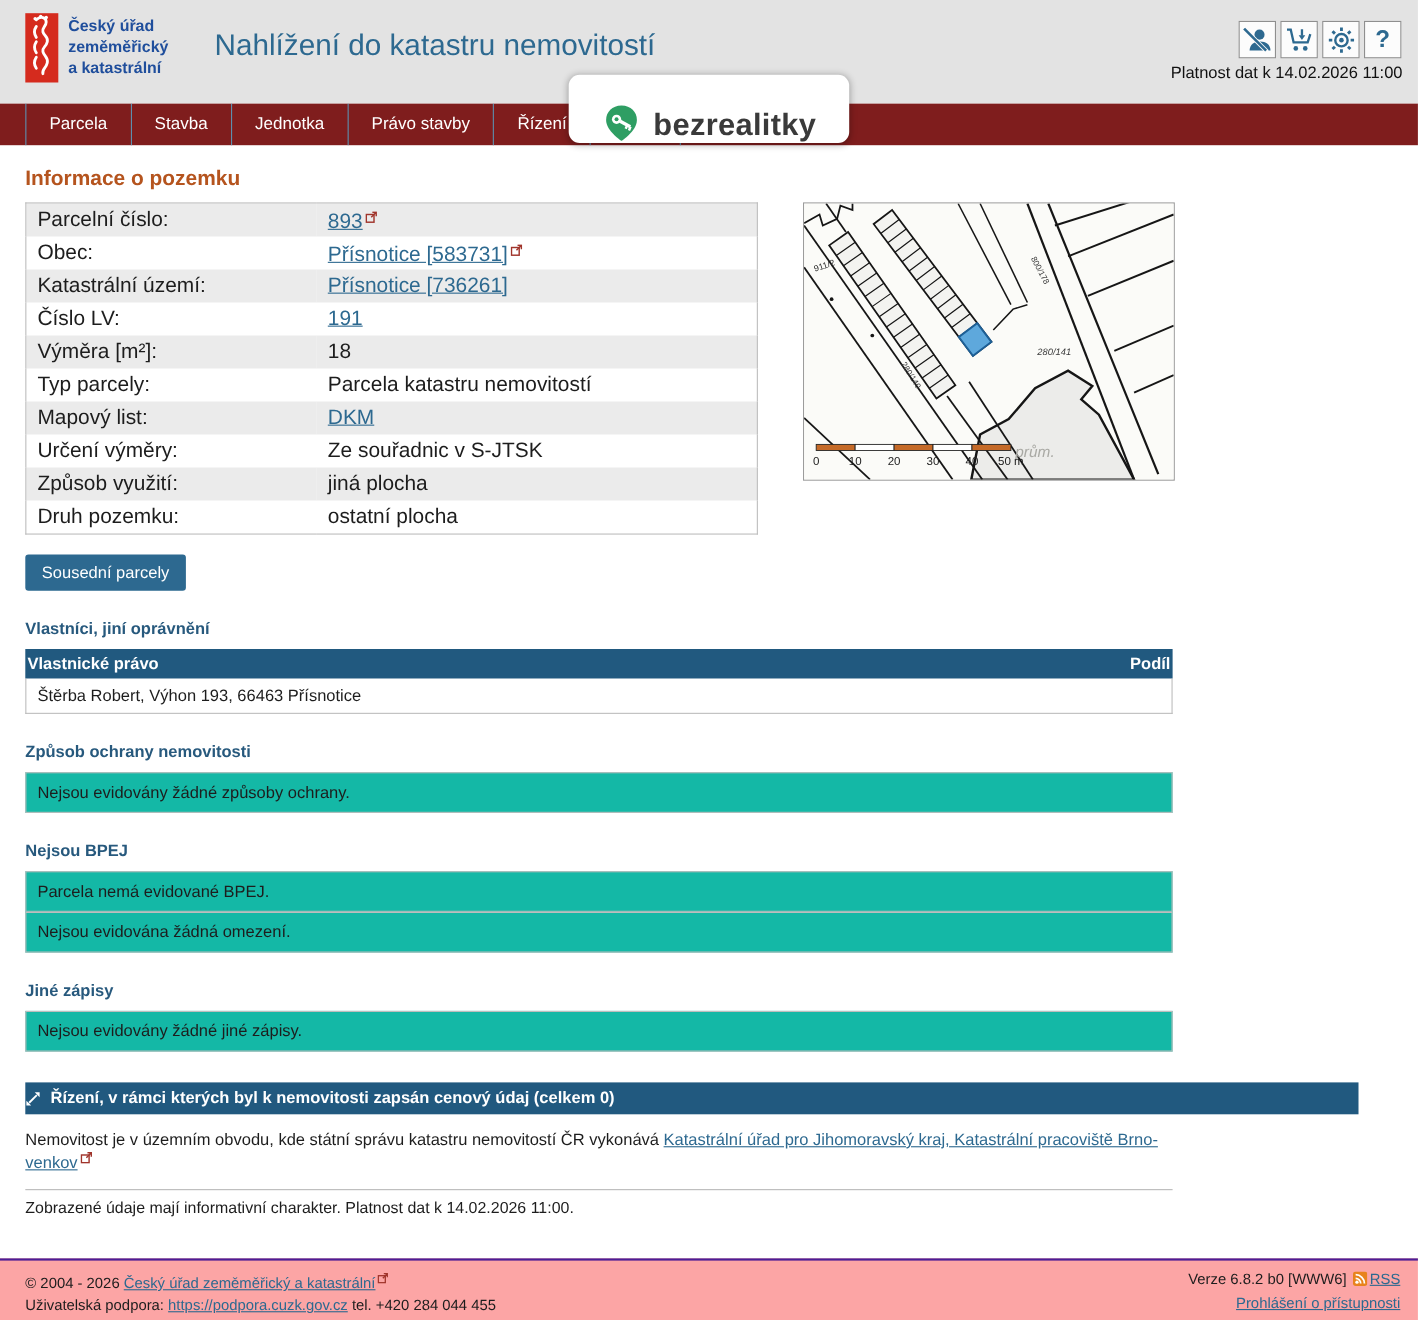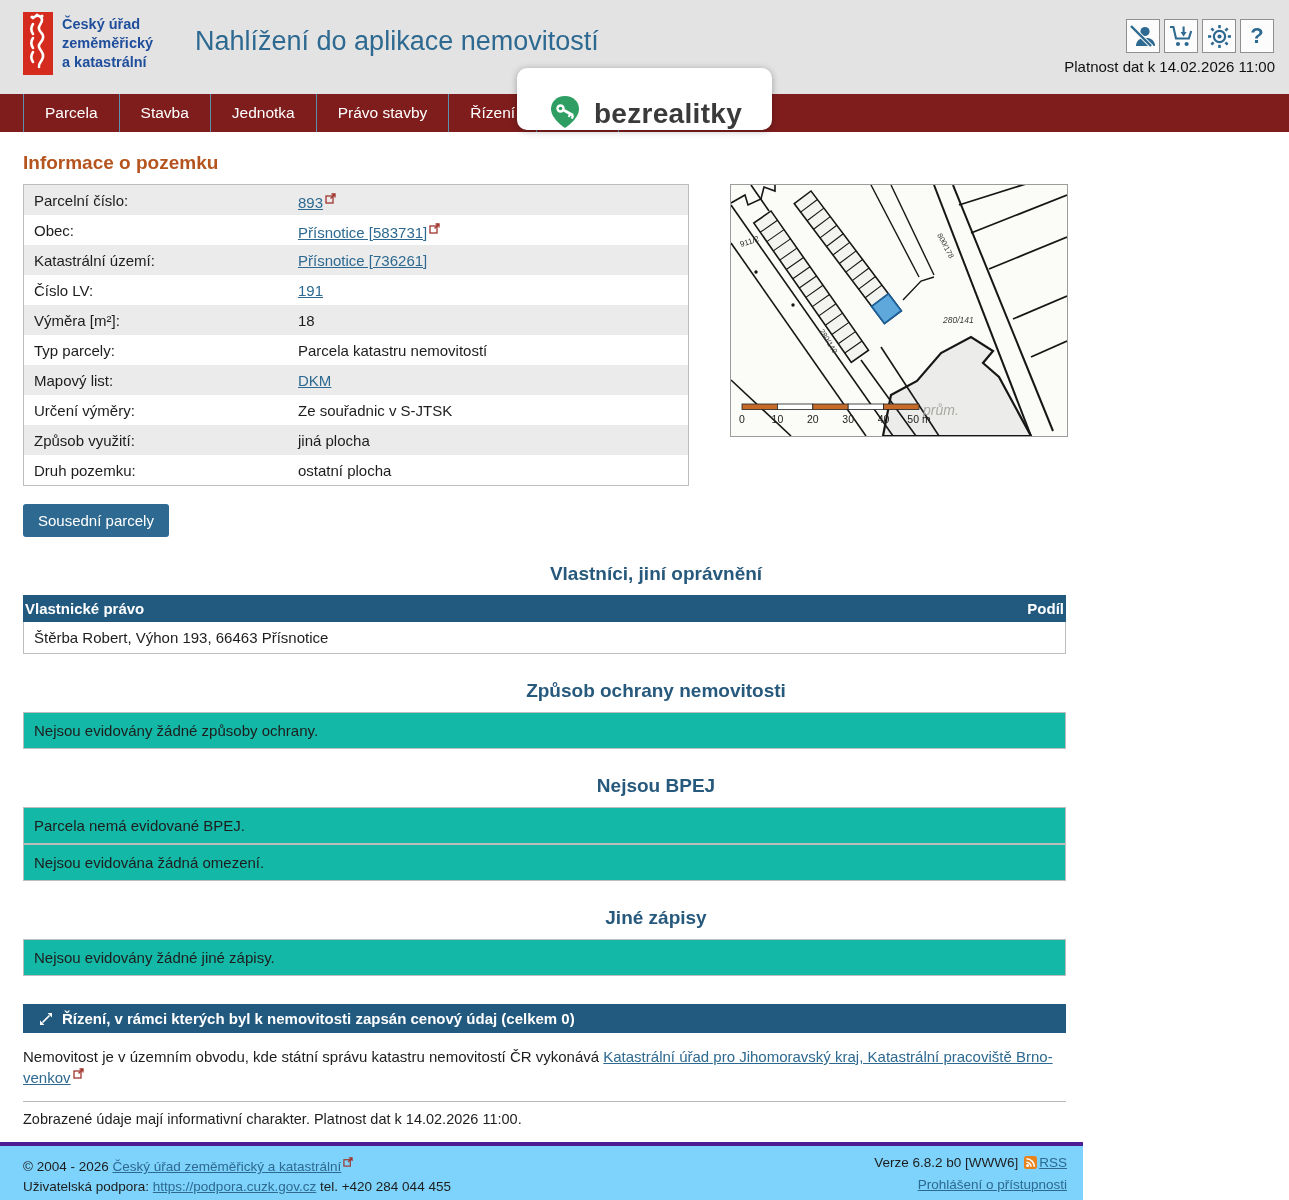--- a/index.html
+++ b/index.html
@@ -23,38 +23,38 @@
   .nav .tab:first-child{border-left:1px solid #5d8fae;}
   
   .overlay{position:absolute;left:517px;top:68px;width:255px;height:62px;background:#fff;border-radius:10px;
     box-shadow:0 1px 7px rgba(0,0,0,.3);display:flex;align-items:flex-end;justify-content:center;gap:11px;z-index:6;}
   .brand-text{font-size:28px;font-weight:bold;color:#3a3a3a;letter-spacing:.3px;}
   
   main{padding:20px 0 0 23px;}
   .page-title{color:#b5541e;font-size:19px;font-weight:bold;margin:0 0 10px;}
   .top-row{display:flex;align-items:flex-start;}
   table.info{width:666px;border:1px solid #bdbdbd;border-collapse:collapse;}
-  table.info td{height:30px;padding:0 10px;font-size:15px;}
+  table.info td{height:30px;padding:0 10px;font-size:19px;}
   table.info tr:nth-child(odd){background:#ebebeb;}
   table.info td.lbl{width:244px;}
   a{color:#2d6990;text-decoration:underline;cursor:pointer;}
   .extlink{display:inline-block;vertical-align:4px;margin-left:2px;}
   .map-box{width:336px;height:251px;border:1px solid #9c9c9c;margin-left:41px;background:#fbfbf8;cursor:pointer;}
   .neighbors{margin-top:18px;background:#2d6990;color:#fff;border:0;border-radius:3px;font-size:15px;padding:8px 15px;cursor:pointer;font-family:"Liberation Sans",sans-serif;}
-  h2.sec{color:#27597d;font-size:19px;font-weight:bold;margin:26px 0 10px;text-align:center;}
+  h2.sec{color:#27597d;font-size:15px;font-weight:bold;margin:26px 0 10px;}
   .owners{width:1043px;box-sizing:border-box;}
   .owners-head{background:#21597f;color:#fff;display:flex;justify-content:space-between;padding:5px 2px;font-weight:bold;font-size:15px;}
   .owners-row{border:1px solid #bdbdbd;border-top:0;padding:7px 10px;background:#fff;}
   .note-box{width:1043px;box-sizing:border-box;border:1px solid #bdbdbd;padding:9px 10px;background:#14b8a6;}
-  .price-bar{width:1043px;box-sizing:border-box;background:#21597f;color:#fff;font-weight:bold;font-size:15px;padding:6px 16px;margin-top:28px;display:flex;gap:9px;align-items:center;}
+  .price-bar{width:1212px;box-sizing:border-box;background:#21597f;color:#fff;font-weight:bold;font-size:15px;padding:6px 0;margin-top:28px;display:flex;gap:9px;align-items:center;}
   .juris{margin-top:15px;width:1043px;}
   hr.div{border:0;border-top:1px solid #b9b9b9;margin:15px 0 0;width:1043px;}
   .disclaimer{margin-top:9px;font-size:14.5px;}
   
-  .footer{position:absolute;left:0;bottom:0;width:1083px;height:54px;background:#7dd3fc;border-top:4px solid #4c1d95;font-size:13.5px;}
+  .footer{position:absolute;left:0;bottom:0;width:1289px;height:54px;background:#fca5a5;border-top:2px solid #4c1d95;font-size:13.5px;}
   .footer-left{position:absolute;left:23px;top:7px;line-height:1.5;}
   .footer-right{position:absolute;right:16px;top:7px;text-align:right;line-height:1.5;}
   .rss-ico{vertical-align:-2px;margin:0 2px 0 6px;}
   svg text{font-family:"Liberation Sans",sans-serif;}
 </style>
 </head>
 <body>
 
 <div class="header">
   <div class="logo">
@@ -68,21 +68,21 @@
           <circle cx="12" cy="3" r="1.6" fill="#fff"></circle>
           <circle cx="7" cy="5" r="1.6" fill="#fff"></circle>
       </svg>
     </div>
     <div class="org">
       <div>Český úřad</div>
       <div>zeměměřický</div>
       <div>a katastrální</div>
     </div>
   </div>
-  <div class="app-title">Nahlížení do aplikace nemovitostí</div>
+  <div class="app-title">Nahlížení do katastru nemovitostí</div>
   <div class="hdr-icons">
     <div class="icon-btn">
       <svg width="26" height="26" viewBox="0 0 26 26">
         <circle cx="15" cy="8.5" r="4.6" fill="#2d6990"></circle>
         <path d="M6 23c0-5.5 4.2-8.3 9.5-8.3S25 17.5 25 23z" fill="#2d6990"></path>
         <line x1="2" y1="4" x2="22" y2="24" stroke="#fcfcfc" stroke-width="4"></line>
         <line x1="1" y1="3" x2="21" y2="23" stroke="#2d6990" stroke-width="2.4"></line>
       </svg>
     </div>
     <div class="icon-btn">

